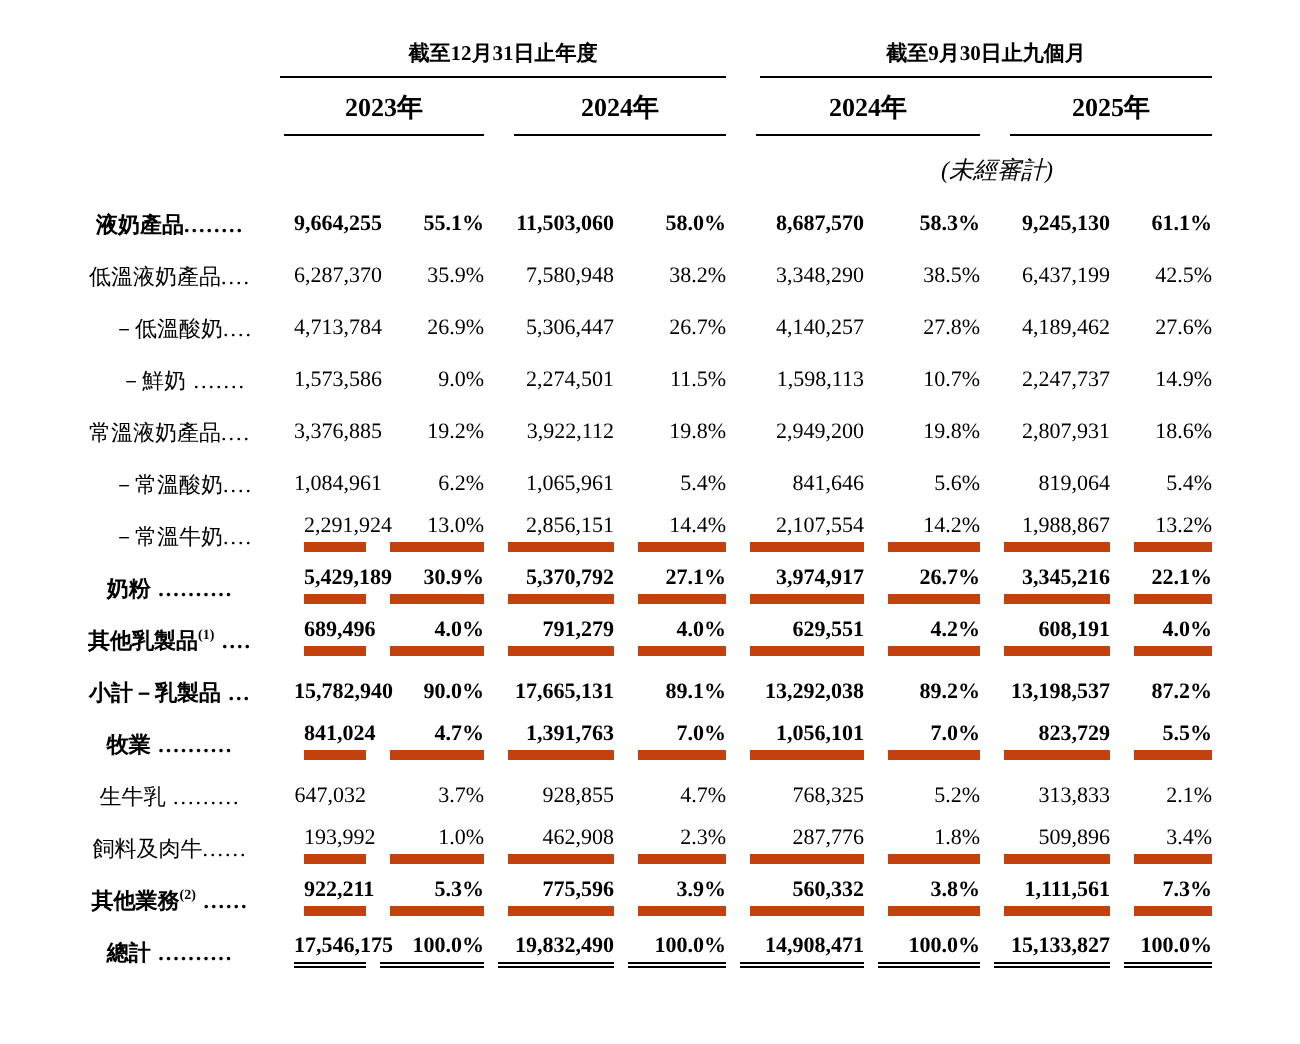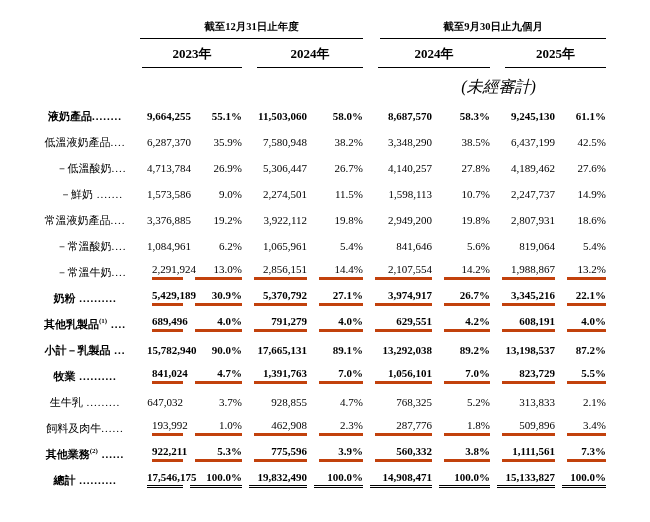--- a/index.html
+++ b/index.html
@@ -13,30 +13,30 @@
   th,td{padding:0;font-weight:normal;vertical-align:bottom;}
   
   .phth{padding-top:10px;}
   .phline{border-bottom:1px solid #000;text-align:center;font-weight:bold;
           font-size:10.5px;padding-bottom:4px;white-space:nowrap;}
   .g2{margin-left:17px;}
   .yth{padding-top:6px;}
   .yline{border-bottom:1px solid #000;text-align:center;font-weight:bold;
          font-size:13px;padding-bottom:4px;margin-left:15px;white-space:nowrap;}
   .y-first .yline{margin-left:2px;}
-  .note{font-style:italic;font-size:16px;text-align:center;padding:9px 0 0 28px;}
+  .note{font-style:italic;font-size:12px;text-align:center;padding:9px 0 0 28px;}
   .unit{font-style:italic;font-size:10px;text-align:center;padding:5px 36px 16px 0;}
   
   tbody td{height:26px;font-size:11px;}
   td.lbl{text-align:center;white-space:nowrap;overflow:hidden;}
   td.lbl .dots{letter-spacing:1px;}
   td.ind{padding-left:13px;}
   td.num{text-align:right;}
   .cl{padding:0 0 2px 0;margin-left:7px;white-space:nowrap;}
-  .ru1{border-bottom:3px solid #c2410c;margin-left:12px;}
+  .ru1{border-bottom:5px solid #c2410c;margin-left:12px;}
   .ru2{border-bottom:3px double #000;}
   tr.bold td{font-weight:bold;}
   sup{font-size:7px;line-height:0;}
 </style>
 </head>
 <body>
 
 <div class="page">
   <table>
     <colgroup>

